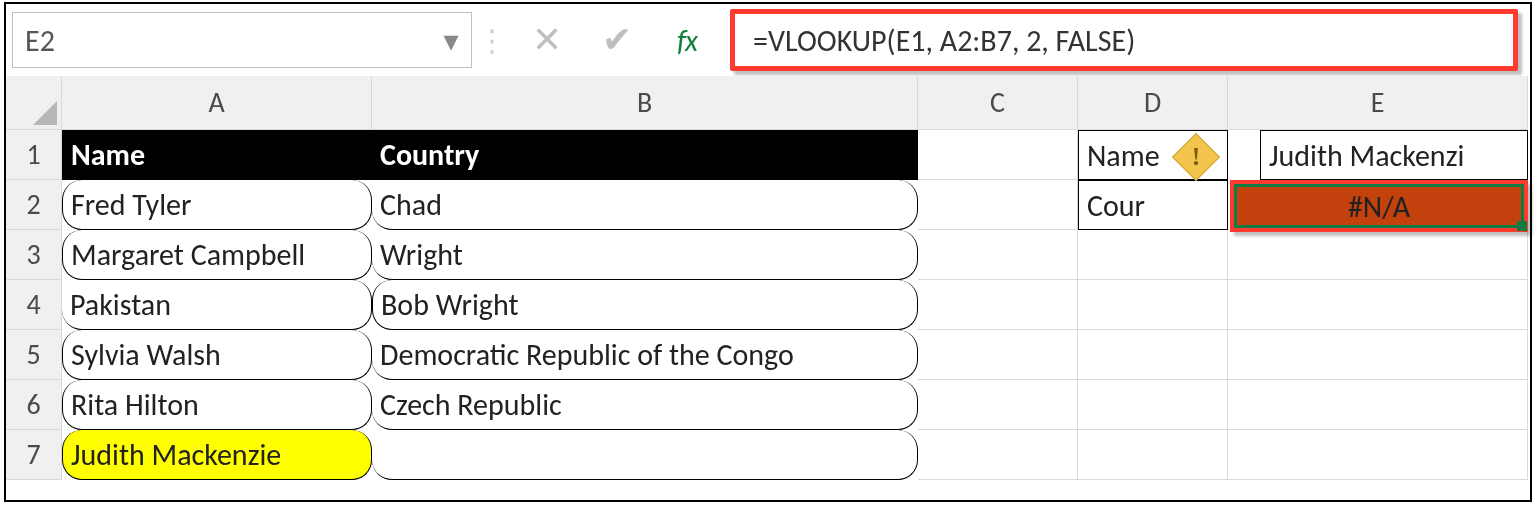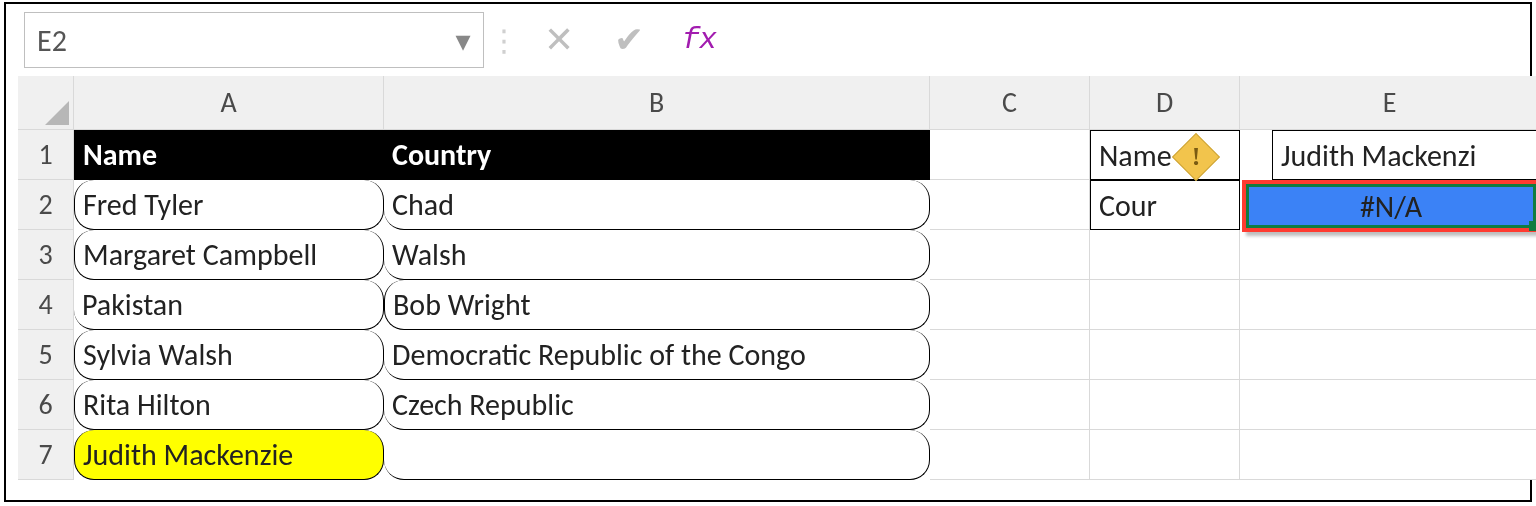--- a/index.html
+++ b/index.html
@@ -11,21 +11,20 @@
     height: 506px;
     overflow: hidden;
   }
   .outer-border {
     border: 2px solid #000;
     width: 1528px;
     height: 500px;
     margin: 2px 4px;
     position: relative;
     background: #fff;
-    padding-left: 12px;
   }
 
   
   .fbar {
     display: flex;
     align-items: center;
     height: 72px;
     padding: 6px 6px 6px 6px;
   }
   .namebox {
@@ -56,24 +55,23 @@
   .fbar-btn {
     width: 70px; height: 56px;
     display: flex; align-items: center; justify-content: center;
     color: #bfbfbf;
     font-size: 36px;
   }
   .fx {
     width: 70px; height: 56px;
     display: flex; align-items: center; justify-content: center;
     font-style: italic;
-    color: #a21caf;
+    color: #15803d;
     font-size: 30px;
     letter-spacing: -1px;
-    font-family: Liberation Mono, monospace;
   }
   .formula-input {
     flex: 1;
     height: 62px;
     background: #fff;
     font-size: 30px;
     color: #333;
     display: flex;
     align-items: center;
     padding-left: 18px;
@@ -164,21 +162,21 @@
     overflow: visible !important;
     display:block !important;
     background: transparent !important;
   }
   .e2-red {
     position: absolute;
     left: 2px; top: 0px; right: 0px; bottom: -2px;
     border: 5px solid #ff3b30;
     box-shadow: 4px 4px 3px rgba(0,0,0,.25);
     display: flex; align-items: center; justify-content: center;
-    background: #3b82f6;
+    background: #c2410c;
     font-size: 30px;
   }
   .e2-green {
     position: absolute;
     left: 6px; top: 4px; right: 4px; bottom: 2px;
     border: 3px solid #107c41;
     pointer-events: none;
   }
   .e2-handle {
     position: absolute;
@@ -230,20 +228,23 @@
     </div>
     <div class="fbar-sep">⋮</div>
     <div class="fbar-btn">
       <span>✕</span>
     </div>
     <div class="fbar-btn">
       <span>✔</span>
     </div>
     <div class="fx">
       <span>fx</span>
+    </div>
+    <div class="formula-input">
+      <span>=VLOOKUP(E1, A2:B7, 2, FALSE)</span>
     </div>
   </div>
 
   <div class="grid">
 
     <div class="corner r0"></div>
     <div class="colhead r0">A</div>
     <div class="colhead r0">B</div>
     <div class="colhead r0">C</div>
     <div class="colhead r0">D</div>
@@ -264,21 +265,21 @@
     <div class="e2-wrapper rN">
       <div class="e2-red">
         <span>#N/A</span>
       </div>
       <div class="e2-green"></div>
       <div class="e2-handle"></div>
     </div>
 
     <div class="rowhead rN">3</div>
     <div class="tcell firstcol rN">Margaret Campbell</div>
-    <div class="tcell rN">Walsh</div>
+    <div class="tcell rN">Wright</div>
     <div class="rN"></div>
     <div class="rN"></div>
     <div class="rN"></div>
 
     <div class="rowhead rN">4</div>
     <div class="tcell rN">Pakistan</div>
     <div class="tcell firstcol rN">Bob Wright</div>
     <div class="rN"></div>
     <div class="rN"></div>
     <div class="rN"></div>

